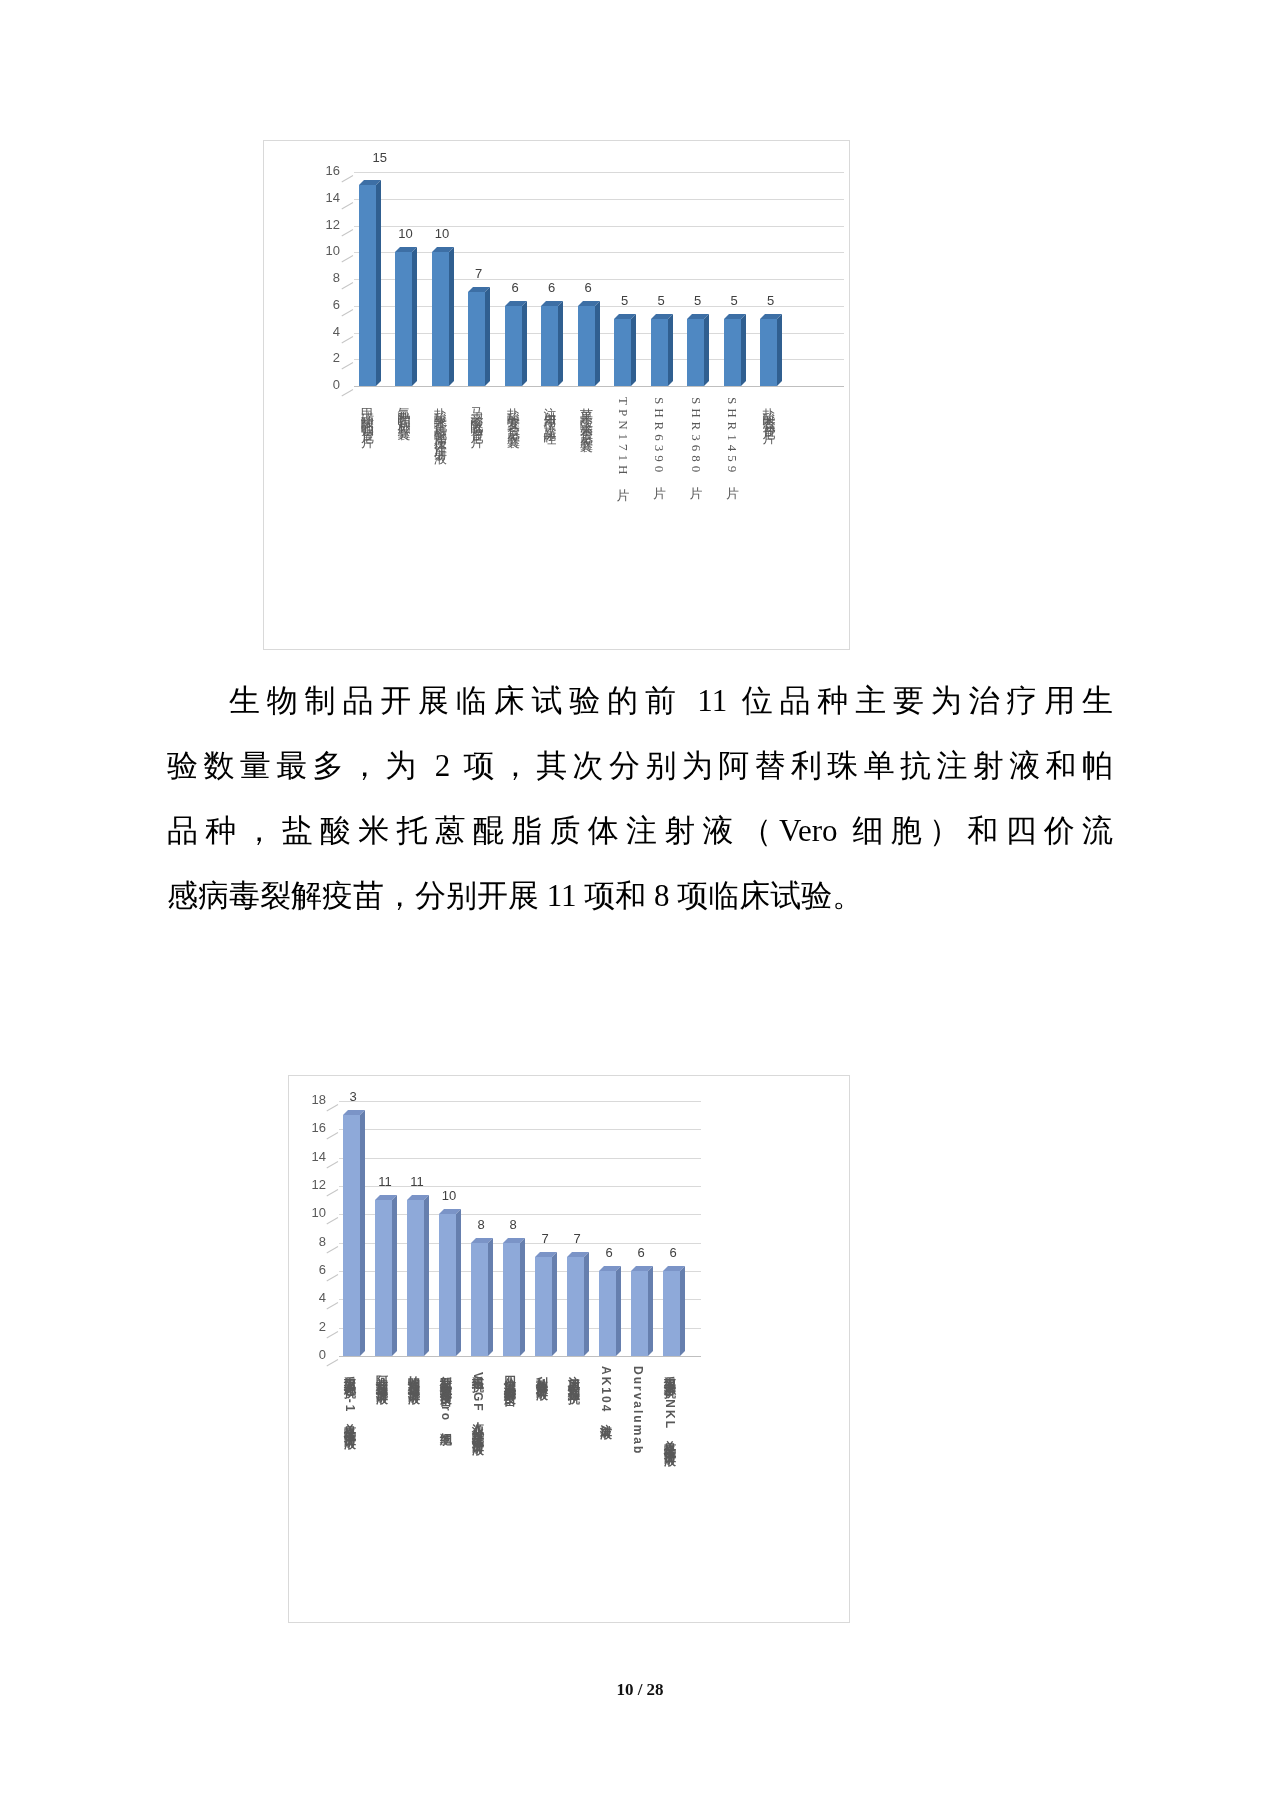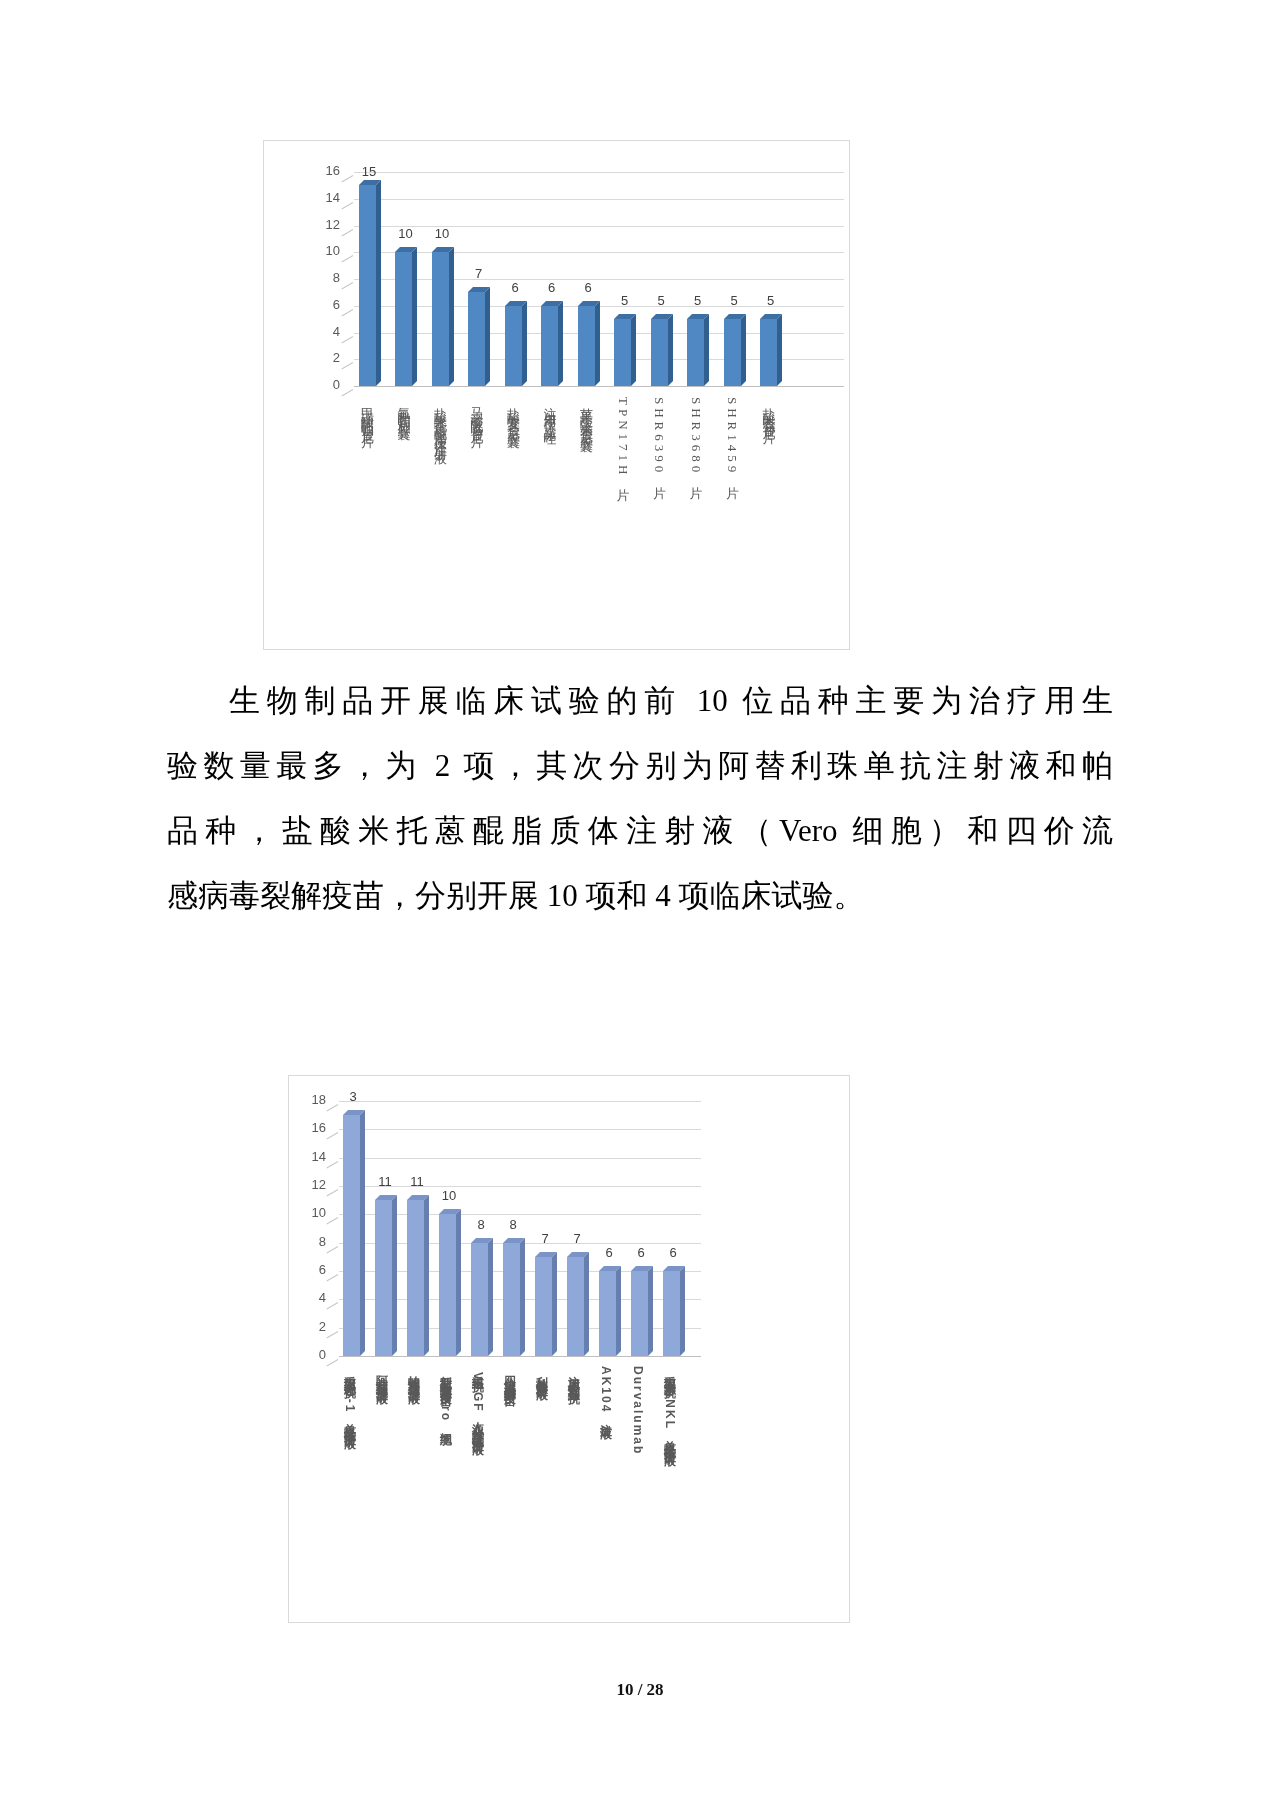--- a/index.html
+++ b/index.html
@@ -67,21 +67,21 @@
       <div class="ytick" style="left: 36px; top: 75.5px; width: 40px;">12</div>
       <div class="gridline" style="left: 90px; top: 57.75px; width: 490px; background: rgb(217, 217, 217);"></div>
       <div class="slant" style="left: 76px; top: 60.75px; width: 13px;"></div>
       <div class="ytick" style="left: 36px; top: 48.75px; width: 40px;">14</div>
       <div class="gridline" style="left: 90px; top: 31px; width: 490px; background: rgb(217, 217, 217);"></div>
       <div class="slant" style="left: 76px; top: 34px; width: 13px;"></div>
       <div class="ytick" style="left: 36px; top: 22px; width: 40px;">16</div>
       <div class="bar-top" style="left: 94.5px; top: 39.375px; width: 17px; height: 5px; background: rgb(61, 111, 165);"></div>
       <div class="bar-side" style="left: 111.5px; top: 44.375px; width: 5px; height: 200.625px; background: rgb(48, 95, 144);"></div>
       <div class="bar-front" style="left: 94.5px; top: 44.375px; width: 17px; height: 200.625px; background: rgb(79, 136, 194);"></div>
-      <div class="val-label" style="left: 87px; top: 23px;">15</div>
+      <div class="val-label" style="left: 87px; top: 9px; text-align: right;">15</div>
       <div class="cat-label" style="left: 94px; top: 256px; height: 240px;">甲磺酸阿帕替尼片</div>
       <div class="bar-top" style="left: 131px; top: 106.25px; width: 17px; height: 5px; background: rgb(61, 111, 165);"></div>
       <div class="bar-side" style="left: 148px; top: 111.25px; width: 5px; height: 133.75px; background: rgb(48, 95, 144);"></div>
       <div class="bar-front" style="left: 131px; top: 111.25px; width: 17px; height: 133.75px; background: rgb(79, 136, 194);"></div>
       <div class="val-label" style="left: 123.5px; top: 85.25px;">10</div>
       <div class="cat-label" style="left: 130.5px; top: 256px; height: 240px;">氟唑帕利胶囊</div>
       <div class="bar-top" style="left: 167.5px; top: 106.25px; width: 17px; height: 5px; background: rgb(61, 111, 165);"></div>
       <div class="bar-side" style="left: 184.5px; top: 111.25px; width: 5px; height: 133.75px; background: rgb(48, 95, 144);"></div>
       <div class="bar-front" style="left: 167.5px; top: 111.25px; width: 17px; height: 133.75px; background: rgb(79, 136, 194);"></div>
       <div class="val-label" style="left: 160px; top: 85.25px;">10</div>
@@ -126,24 +126,24 @@
       <div class="bar-front" style="left: 459.5px; top: 178.125px; width: 17px; height: 66.875px; background: rgb(79, 136, 194);"></div>
       <div class="val-label" style="left: 452px; top: 152.125px;">5</div>
       <div class="cat-label" style="left: 459px; top: 256px; height: 240px;">SHR1459片</div>
       <div class="bar-top" style="left: 496px; top: 173.125px; width: 17px; height: 5px; background: rgb(61, 111, 165);"></div>
       <div class="bar-side" style="left: 513px; top: 178.125px; width: 5px; height: 66.875px; background: rgb(48, 95, 144);"></div>
       <div class="bar-front" style="left: 496px; top: 178.125px; width: 17px; height: 66.875px; background: rgb(79, 136, 194);"></div>
       <div class="val-label" style="left: 488.5px; top: 152.125px;">5</div>
       <div class="cat-label" style="left: 495.5px; top: 256px; height: 240px;">盐酸杰克替尼片</div>
     </div>
   <div class="paragraph">
-      <div class="para-line first">生物制品开展临床试验的前 10 位品种主要为治疗用生</div>
+      <div class="para-line first">生物制品开展临床试验的前 11 位品种主要为治疗用生</div>
       <div class="para-line">验数量最多，为 2 项，其次分别为阿替利珠单抗注射液和帕</div>
       <div class="para-line">品种，盐酸米托蒽醌脂质体注射液（Vero 细胞）和四价流</div>
-      <div class="para-line last">感病毒裂解疫苗，分别开展 10 项和 4 项临床试验。</div>
+      <div class="para-line last">感病毒裂解疫苗，分别开展 11 项和 8 项临床试验。</div>
     </div>
   <div class="chart-frame c2" style="left: 288px; top: 1075px; width: 560px; height: 546px;">
       <div class="gridline base" style="left: 50px; top: 280px; width: 362px; background: rgb(191, 191, 191);"></div>
       <div class="slant" style="left: 36px; top: 283px; width: 13px;"></div>
       <div class="ytick" style="left: -3px; top: 271px; width: 40px;">0</div>
       <div class="gridline" style="left: 50px; top: 251.667px; width: 362px; background: rgb(217, 217, 217);"></div>
       <div class="slant" style="left: 36px; top: 254.667px; width: 13px;"></div>
       <div class="ytick" style="left: -3px; top: 242.667px; width: 40px;">2</div>
       <div class="gridline" style="left: 50px; top: 223.333px; width: 362px; background: rgb(217, 217, 217);"></div>
       <div class="slant" style="left: 36px; top: 226.333px; width: 13px;"></div>

